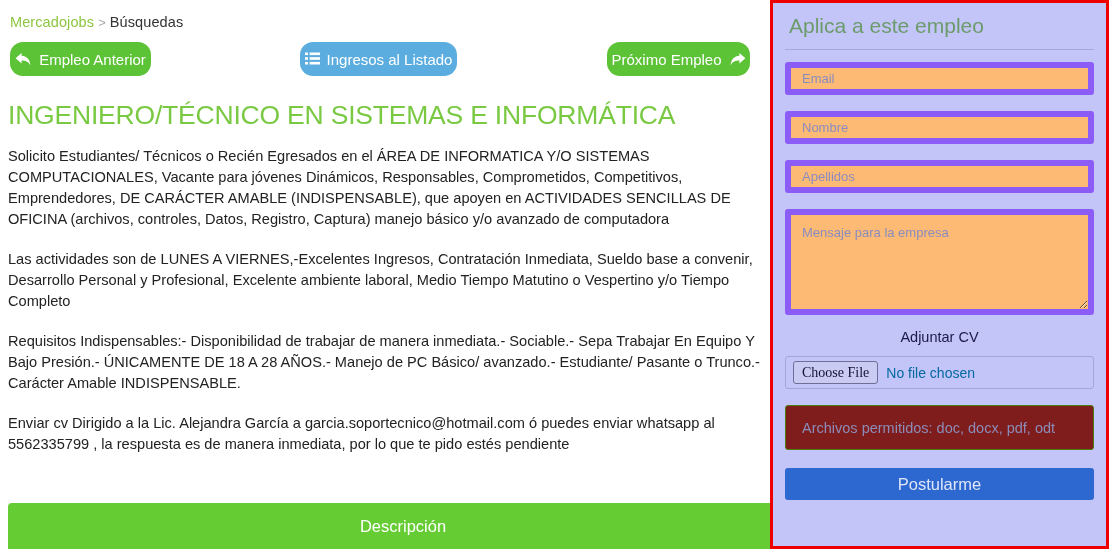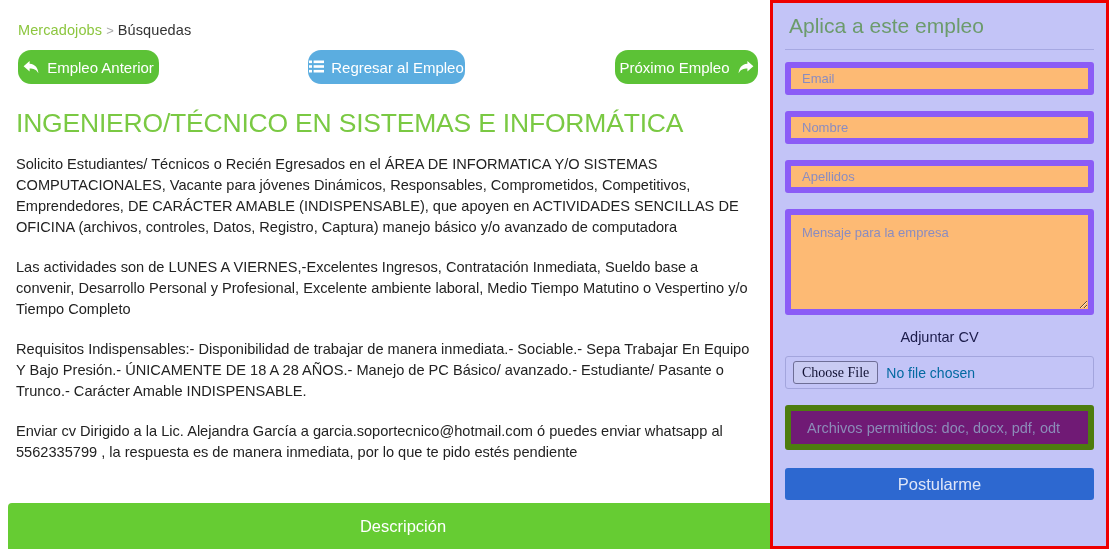--- a/index.html
+++ b/index.html
@@ -19,21 +19,21 @@
     width: 1117px;
     height: 553px;
     display: flex;
     background: #ffffff;
   }
 
   
   .main-col {
     width: 770px;
     flex: 0 0 770px;
-    padding: 8px;
+    padding: 0;
     position: relative;
     box-sizing: border-box;
   }
 
   .breadcrumb {
     font-size: 14.5px;
     padding: 13px 0 0 10px;
     line-height: 18px;
     color: #333333;
     letter-spacing: 0.1px;
@@ -210,22 +210,22 @@
   }
   .file-status {
     font-size: 14px;
     color: #0369a1;
     white-space: nowrap;
   }
 
   .hint-field {
     width: 100%;
     box-sizing: border-box;
-    background: #701a75;
-    border: 6px solid #4d7c0f;
+    background: #7f1d1d;
+    border: 1px solid #4d7c0f;
     border-radius: 3px;
     height: 45px;
     display: flex;
     align-items: center;
     padding: 0 16px;
     font-size: 14.5px;
     color: #8c8cb8;
     margin-top: 16px;
   }
 
@@ -272,21 +272,21 @@
         <span>
           <svg width="15" height="14" viewBox="0 0 15 14" fill="#ffffff" aria-hidden="true">
             <rect x="0" y="0.5" width="3" height="2.6"></rect>
               <rect x="4.6" y="0.5" width="10.4" height="2.6"></rect>
             <rect x="0" y="5.2" width="3" height="2.6"></rect>
               <rect x="4.6" y="5.2" width="10.4" height="2.6"></rect>
             <rect x="0" y="9.9" width="3" height="2.6"></rect>
               <rect x="4.6" y="9.9" width="10.4" height="2.6"></rect>
           </svg>
         </span>
-        <span>Regresar al Empleo</span>
+        <span>Ingresos al Listado</span>
       </button>
 
       <button class="btn btn-green" id="btn-next">
         <span>Próximo Empleo</span>
         <span>
           <svg width="17" height="15" viewBox="0 0 17 15" fill="#ffffff" aria-hidden="true">
             <path d="M10.4 1.1 L16.4 6.3 L10.4 11.5 L10.4 8.6 C6.5 8.6 3.8 9.5 1.6 13.3 C2.1 8.3 4.4 4.3 10.4 3.8 Z"></path>
           </svg>
         </span>
       </button>

